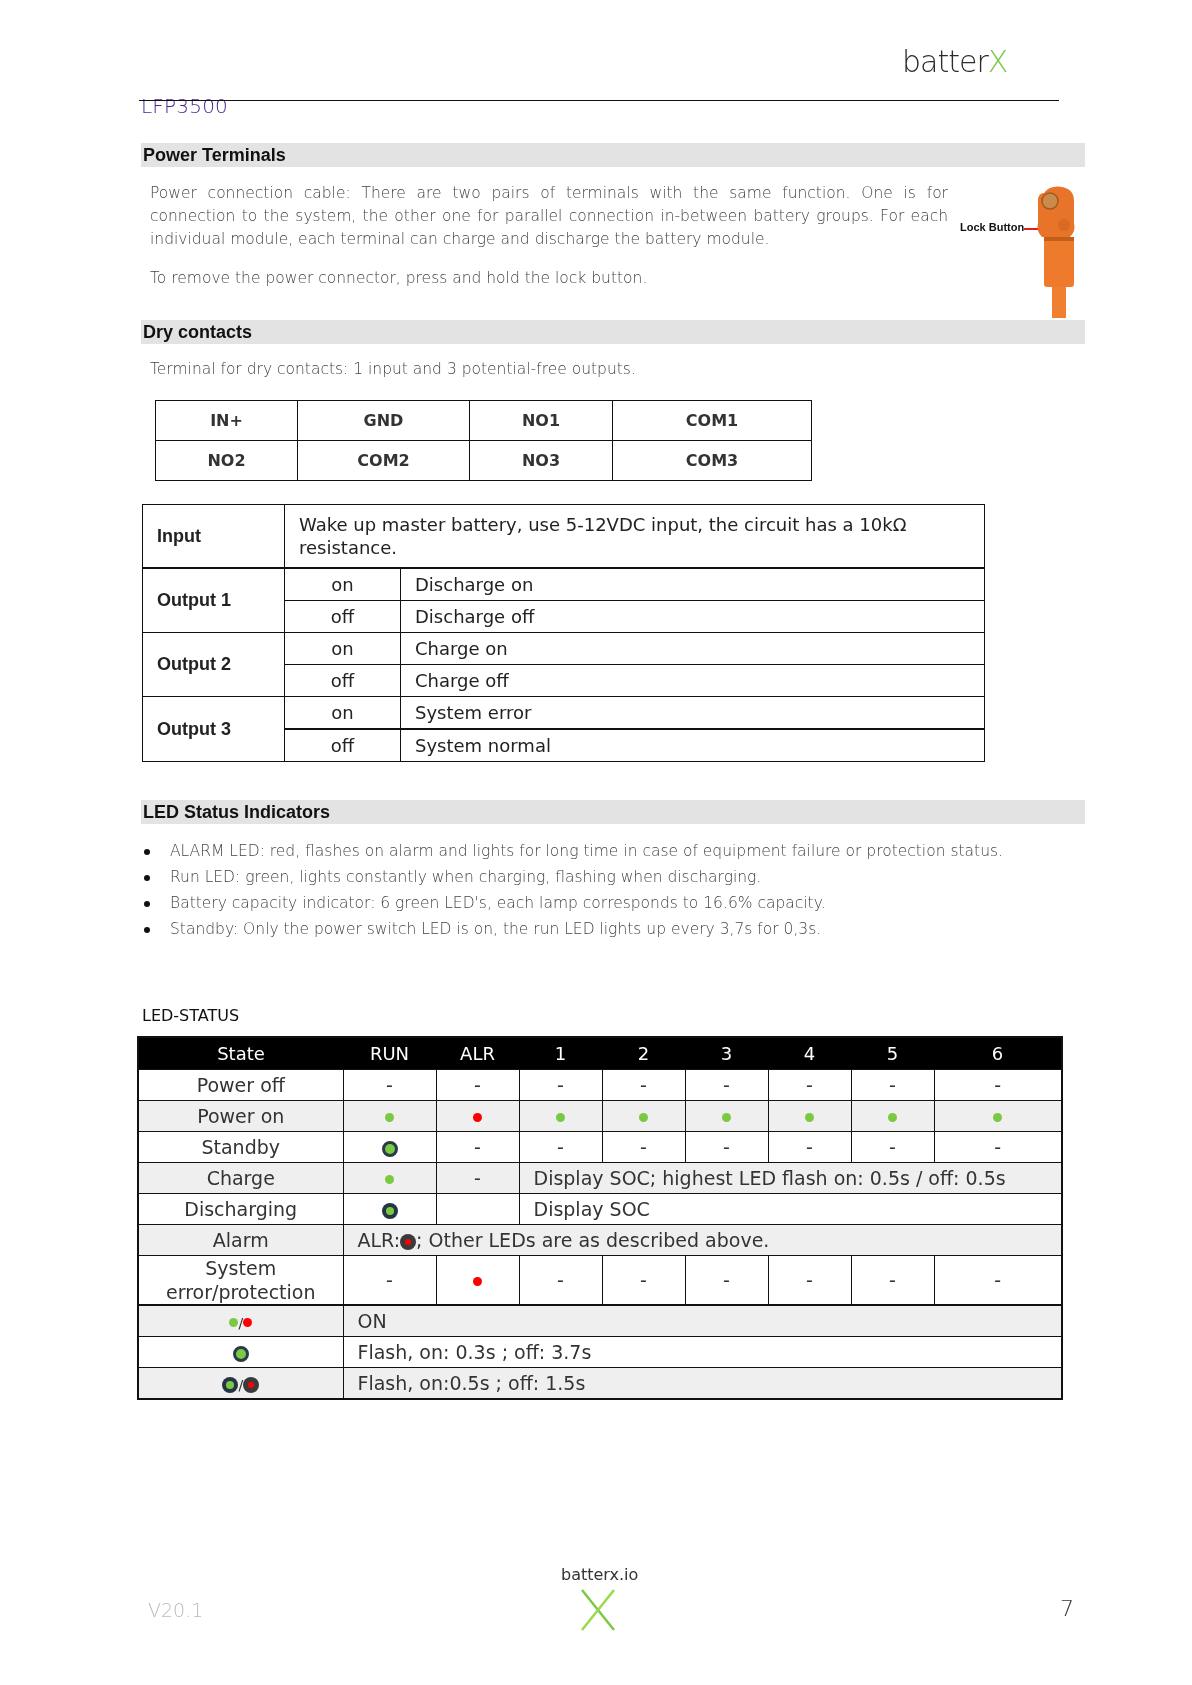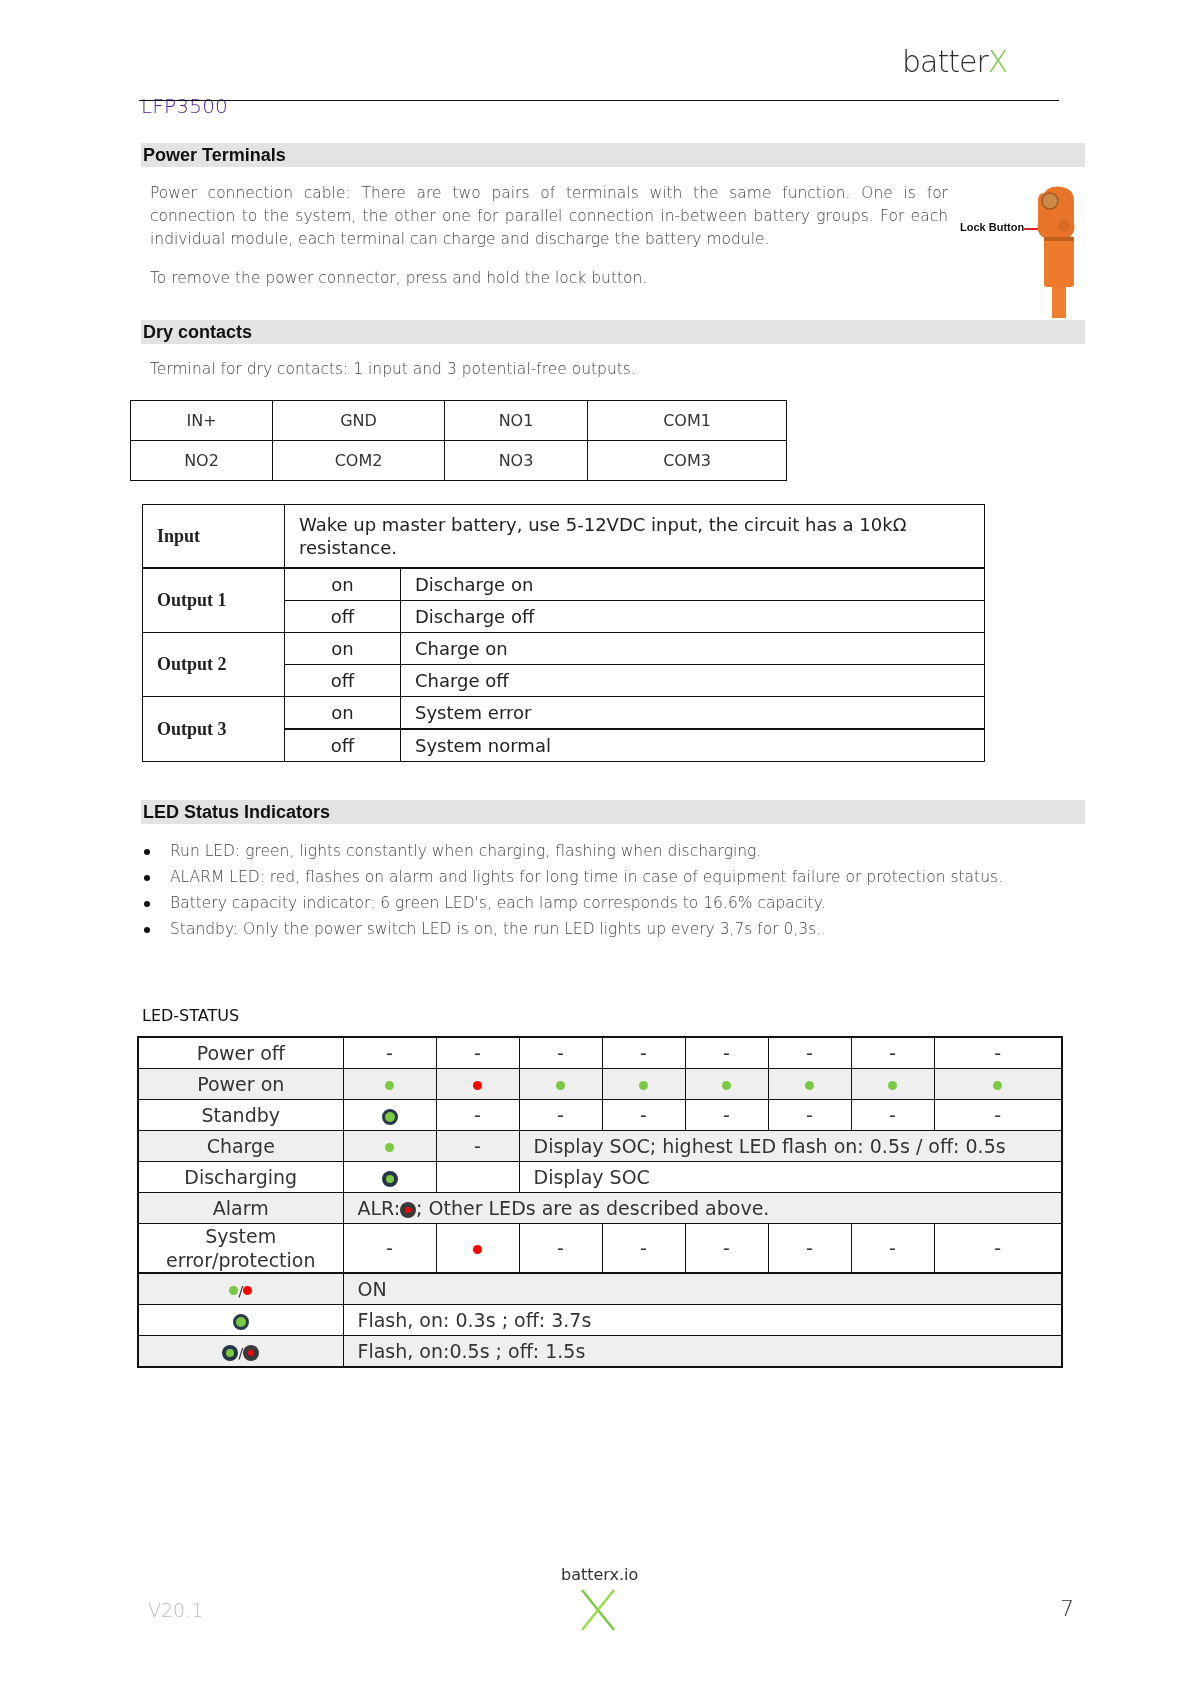--- a/index.html
+++ b/index.html
@@ -18,26 +18,26 @@
          font-weight:bold; font-size:18px; color:#111; line-height:24px; padding-left:2px; box-sizing:border-box; }
 
   .para { left:150px; font-size:15.5px; line-height:23px; color:#444; font-weight:300; text-align:justify; }
 
   
   .conn-label { left:960px; top:221px; font-family:"Liberation Sans", sans-serif; font-weight:bold; font-size:11px; color:#111; }
   .conn-arrow { left:1024px; top:228px; width:42px; height:2px; background:#e02020; }
 
   
   table { border-collapse:collapse; }
-  .dc { left:130px; top:400px; font-size:16px; color:#333; }
+  .dc { left:155px; top:400px; font-size:16px; color:#333;font-weight:bold; }
   .dc td { border:1px solid #111; text-align:center; height:39px; padding:0; }
 
   .fn { left:142px; top:504px; font-size:18px; color:#222; width:843px; }
   .fn td { border:1px solid #111; padding:0 14px; height:31px; }
-  .fn td.lbl { font-family:Liberation Serif, serif; font-weight:bold; width:113px; font-size:18px; }
+  .fn td.lbl { font-family:Liberation Sans, sans-serif; font-weight:bold; width:113px; font-size:18px; }
   .fn td.st { text-align:center; width:115px; padding:0; }
   .fn tr.top td { height:62px; line-height:23px; }
   .fn tr.thick td { border-top:2px solid #111; }
 
   ul.bul { left:142px; top:838px; margin:0; padding:0; list-style:none; font-size:15.5px; color:#444; font-weight:300; }
   ul.bul li { position:relative; padding-left:28px; height:26px; line-height:26px; }
   ul.bul li::before { content:""; position:absolute; left:2px; top:11px; width:6px; height:6px; border-radius:50%; background:#111; }
 
   .led-title { left:142px; top:987px; font-size:16px; color:#111;margin-top:19px; }
 
@@ -144,41 +144,52 @@
   </tr>
   <tr class="thick">
     <td class="st">off</td>
     <td>System normal</td>
   </tr>
 </tbody>
   </table>
 
 <div class="abs sec" style="top:800px;">LED Status Indicators</div>
 <ul class="abs bul">
+  <li>ALARM LED: red, flashes on alarm and lights for long time in case of equipment failure or protection status.</li>
   <li>Run LED: green, lights constantly when charging, flashing when discharging.</li>
-  <li>ALARM LED: red, flashes on alarm and lights for long time in case of equipment failure or protection status.</li>
   <li>Battery capacity indicator: 6 green LED's, each lamp corresponds to 16.6% capacity.</li>
   <li>Standby: Only the power switch LED is on, the run LED lights up every 3,7s for 0,3s.</li>
 </ul>
 
 <div class="abs led-title">LED-STATUS</div>
 
 <table class="abs led">
   <colgroup>
       <col class="c0">
       <col style="width:93px">
       <col style="width:83px">
       <col style="width:83px">
       <col style="width:83px">
       <col style="width:83px">
       <col style="width:83px">
       <col style="width:83px">
       <col>
     </colgroup>
   <tbody>
+      <tr>
+    <th>State</th>
+    <th>RUN</th>
+    <th>ALR</th>
+    <th>1</th>
+    <th>2</th>
+    <th>3</th>
+    <th>4</th>
+    <th>5</th>
+    <th>6</th>
+  </tr>
 
   <tr>
     <td>Power off</td>
     <td>-</td>
     <td>-</td>
     <td>-</td>
     <td>-</td>
     <td>-</td>
     <td>-</td>
     <td>-</td>

